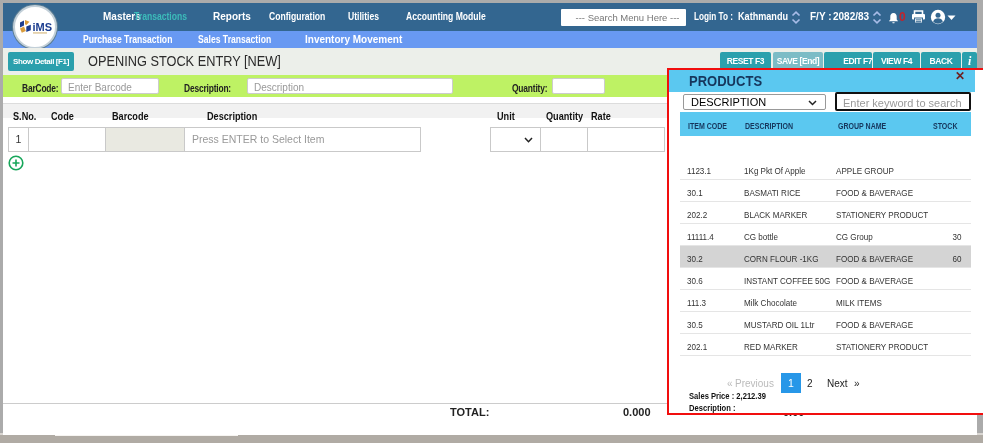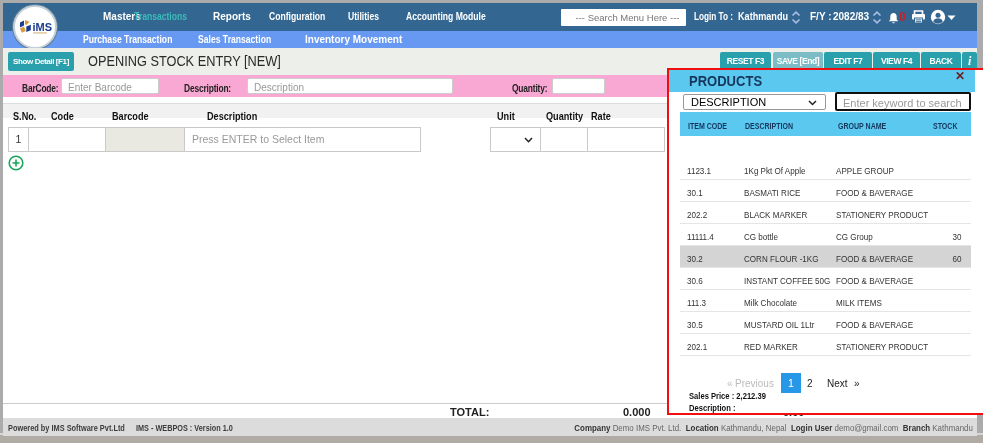--- a/index.html
+++ b/index.html
@@ -10,21 +10,21 @@
   #screen { position:absolute; left:3px; top:3px; width:974px; height:432px; background:#fff; }
 
   #topnav { position:absolute; left:0; top:0; width:974px; height:28px; background:#336690; }
   #topnav .menu { position:absolute; top:8px; color:#fff; font-size:10px; font-weight:bold; white-space:nowrap; }
   #subnav { position:absolute; left:0; top:28px; width:974px; height:17px; background:#6899f2; }
   #subnav .menu { position:absolute; top:3px; color:#fff; font-size:10px; font-weight:bold; white-space:nowrap; }
 
   #titlebar { position:absolute; left:0; top:45px; width:974px; height:27px; background:#ecefea; }
   .tealbtn { position:absolute; background:#2ba0ad; color:#fff; font-weight:bold; border-radius:2px; text-align:center; font-size:8.5px; line-height:19px; height:19px; top:4px; letter-spacing:-0.4px; }
 
-  #formrow { position:absolute; left:0; top:72px; width:974px; height:22px; background:#f9a8d4; }
+  #formrow { position:absolute; left:0; top:72px; width:974px; height:22px; background:#bef264; }
   .lbl { font-weight:bold; font-size:10px; color:#222; position:absolute; top:8px; letter-spacing:-0.2px; transform:scaleX(0.84); transform-origin:0 0; }
   .inp { position:absolute; top:3px; height:16px; border:1px solid #ccc; border-radius:2px; font-size:10px; color:#999; padding:3px 0 0 6px; background:#fff; }
 
   #thead { position:absolute; left:0; top:100px; width:974px; height:15px; background:#f1f1f1; border-top:1px solid #dcdcdc; }
   #thead span { position:absolute; top:6px; font-size:10.5px; font-weight:bold; color:#111; transform:scaleX(0.87); transform-origin:0 50%; white-space:nowrap; }
   .cell { position:absolute; top:124px; height:25px; border:1px solid #c9c9c9; background:#fff; }
 
   #totalrow { position:absolute; left:0; top:400px; width:974px; height:15px; background:#fff; border-top:1px solid #ccc; }
   .tot { position:absolute; top:2px; font-weight:bold; font-size:11px; color:#222; }
   #footer { position:absolute; left:0; top:415px; width:974px; height:18px; background:#dcdcdc; font-size:9px; color:#666; }
@@ -103,21 +103,21 @@
     <path d="M8.3 8.5 L12.8 6.8 L12.8 12.2 L8.3 14 Z" fill="#1c3d8f"></path>
     <text x="14.5" y="12.5" font-size="11" font-weight="bold" fill="#1c3d8f" font-family="Liberation Sans">iMS</text>
     <rect x="15" y="14.5" width="14" height="0.9" fill="#c9a45a"></rect>
   </svg>
 
   <div id="titlebar">
     <div class="tealbtn" style="left:5px; width:66px; font-size:8px;">Show Detail [F1]</div>
     <span style="position:absolute; left:85px; top:5px; font-size:14.5px; color:#2b2b2b; transform:scaleX(0.88); transform-origin:0 0; white-space:nowrap;">OPENING STOCK ENTRY [NEW]</span>
     <div class="tealbtn" style="left:717px; width:51px;">RESET F3</div>
     <div class="tealbtn" style="left:770px; width:50px; background:#7cbcc6;">SAVE [End]</div>
-    <div class="tealbtn" style="left:821px; width:48px;">EDIT F7</div>
+    <div class="tealbtn" style="left:821px; width:48px;text-align:right;">EDIT F7</div>
     <div class="tealbtn" style="left:870px; width:47px;">VIEW F4</div>
     <div class="tealbtn" style="left:918px; width:40px;">BACK</div>
     <div class="tealbtn" style="left:959px; width:15px; font-size:12px; font-style:italic; font-family:'Liberation Serif',serif;">i</div>
   </div>
 
   <div id="formrow">
     <span class="lbl" style="left:19px;">BarCode:</span>
     <div class="inp" style="left:58px; width:98px;">Enter Barcode</div>
     <span class="lbl" style="left:181px;">Description:</span>
     <div class="inp" style="left:244px; width:206px;">Description</div>
@@ -151,25 +151,20 @@
     <circle cx="8" cy="8" r="6.8" fill="none" stroke="#17a65a" stroke-width="1.6"></circle>
     <path d="M8 4.5 V11.5 M4.5 8 H11.5" stroke="#17a65a" stroke-width="1.6"></path>
   </svg>
 
   <div id="totalrow">
     <span class="tot" style="left:447px;">TOTAL:</span>
     <span class="tot" style="left:620px;">0.000</span>
     <span class="tot" style="left:780px;">0.00</span>
   </div>
 
-  <div id="footer">
-    <span style="position:absolute; left:5px; top:5px; font-weight:bold; color:#3c3c3c; transform:scaleX(0.82); transform-origin:0 0; white-space:nowrap;">Powered by IMS Software Pvt.Ltd</span>
-    <span style="position:absolute; left:133px; top:5px; font-weight:bold; color:#3c3c3c; transform:scaleX(0.81); transform-origin:0 0; white-space:nowrap;">IMS - WEBPOS : Version 1.0</span>
-    <span style="position:absolute; right:4px; top:5px; transform:scaleX(0.88); transform-origin:100% 0; white-space:nowrap;"><b>Company</b> Demo IMS Pvt. Ltd. &nbsp;<b>Location</b> Kathmandu, Nepal &nbsp;<b>Login User</b> demo@gmail.com &nbsp;<b>Branch</b> Kathmandu</span>
-  </div>
 
   <div id="modal">
     <div id="modalhead">
       <span style="position:absolute; left:20px; top:3px; font-size:14px; font-weight:bold; color:#16365c; transform:scaleX(0.93); transform-origin:0 0;">PRODUCTS</span>
       <span style="position:absolute; right:10px; top:-1px; color:#6e1f1f; font-size:12px; font-weight:bold;">✕</span>
     </div>
     <div style="position:absolute; left:14px; top:24px; width:143px; height:16px; border:1px solid #999; border-radius:2px; font-size:11px; color:#000; padding:1px 0 0 7px;">DESCRIPTION
       <svg width="9" height="6" style="position:absolute; right:8px; top:5px;" viewBox="0 0 9 6">
           <path d="M1 1 L4.5 4.5 L8 1" stroke="#222" stroke-width="1.5" fill="none"></path>
         </svg>

